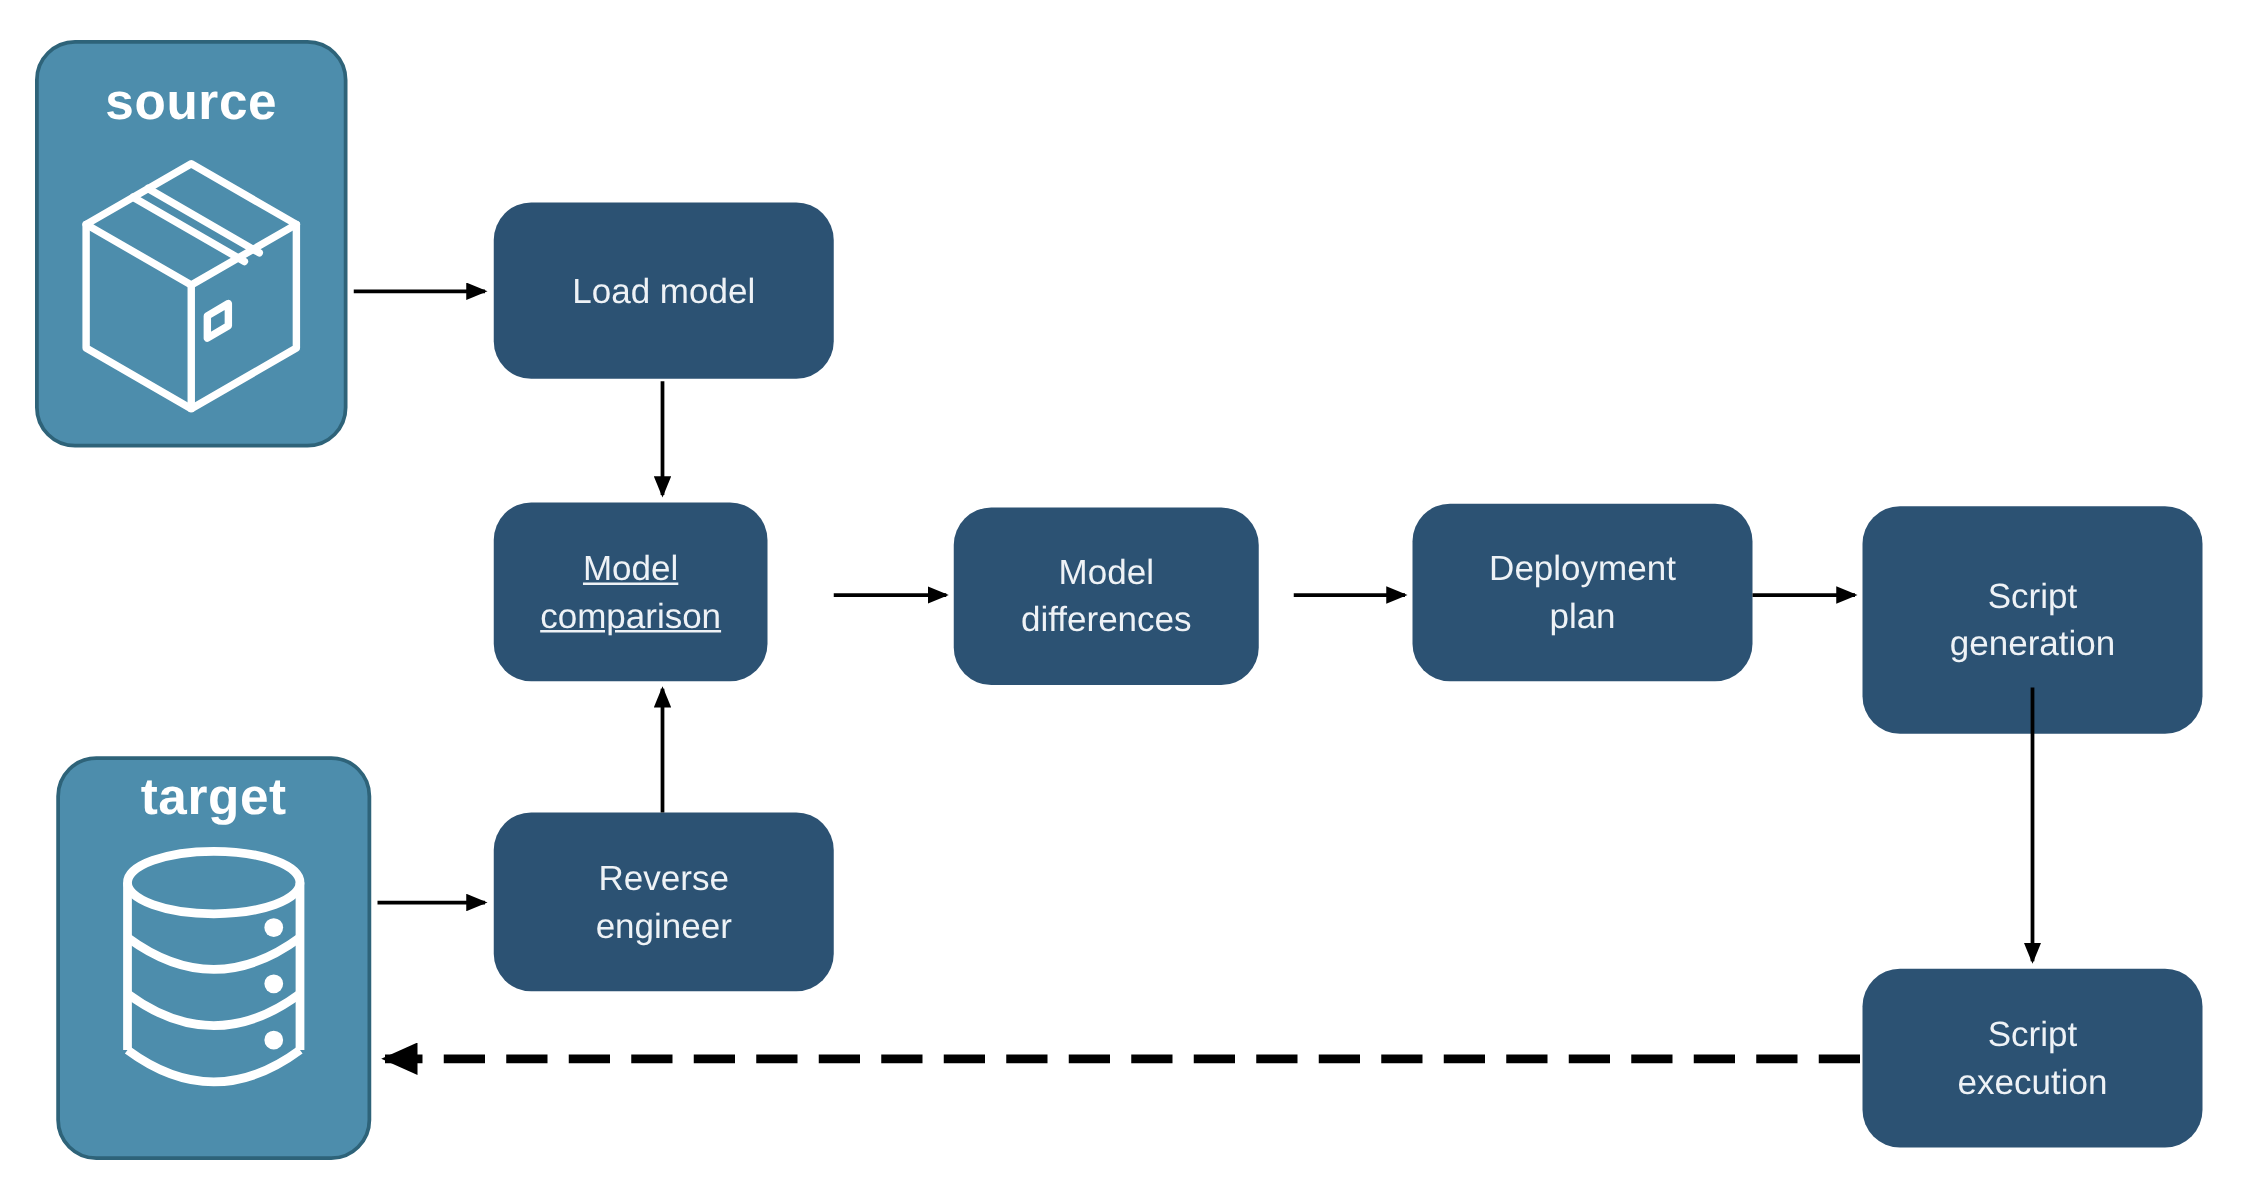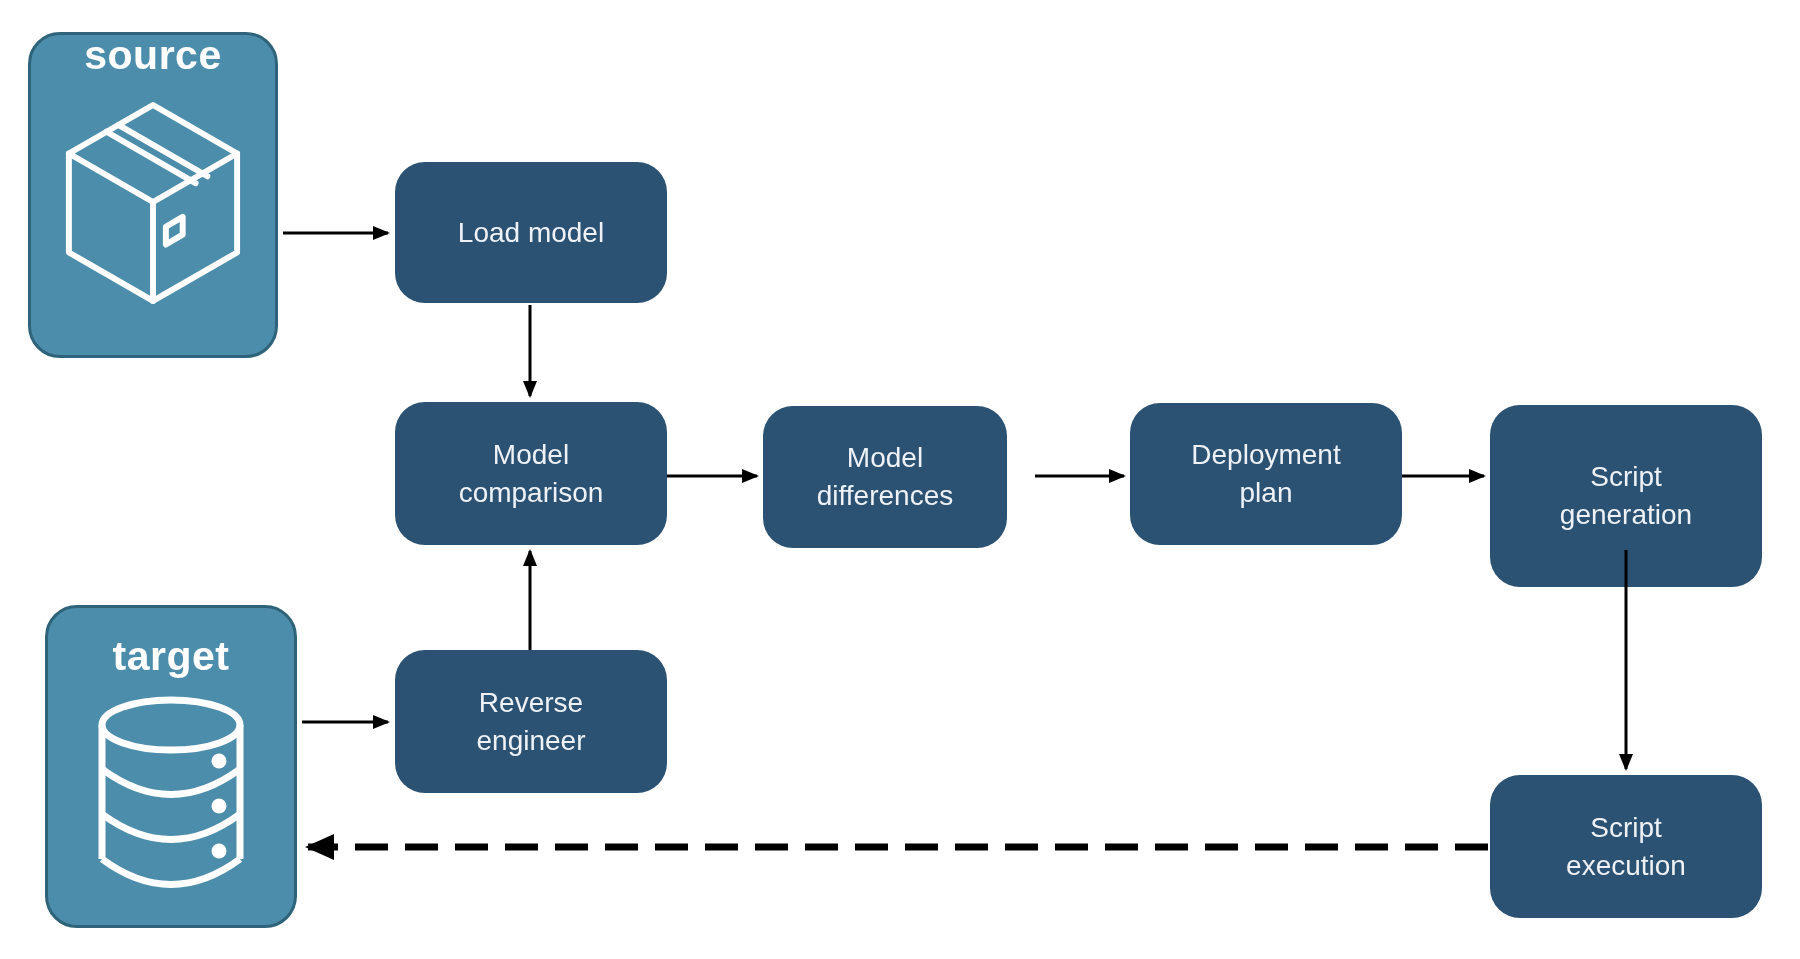--- a/index.html
+++ b/index.html
@@ -33,41 +33,41 @@
     flex-direction: column;
     align-items: center;
   }
   .endpoint .endpoint-label {
     color: var(--container-text);
     font-weight: bold;
     font-size: 41px;
     letter-spacing: 0.5px;
     line-height: 1;
   }
-  #source-container { left: 28px;  top: 32px;  width: 250px; height: 326px; }
-  #target-container { left: 45px;  top: 605px; width: 252px; height: 323px; padding-top: 28px; }
+  #source-container { left: 28px;  top: 32px;  width: 250px; height: 326px; padding-top: 26px; }
+  #target-container { left: 45px;  top: 605px; width: 252px; height: 323px; padding-top: 9px; }
   #source-container .icon-wrap { margin-top: 22px; }
   #target-container .icon-wrap { margin-top: 18px; }
 
   
   .node {
     position: absolute;
     background: var(--node-fill);
     border-radius: 30px;
     display: flex;
     align-items: center;
     justify-content: center;
     text-align: center;
     color: var(--node-text);
     font-size: 28px;
     line-height: 38px;
     padding: 10px 45px;
   }
   #node-load-model        { left: 395px;  top: 162px; width: 272px; height: 141px; }
-  #node-model-comparison  { left: 395px;  top: 402px; width: 272px; height: 143px; }
+  #node-model-comparison  { left: 395px;  top: 402px; width: 219px; height: 143px; text-decoration: underline; }
   #node-model-differences { left: 763px;  top: 406px; width: 244px; height: 142px; }
   #node-deployment-plan   { left: 1130px; top: 403px; width: 272px; height: 142px; }
   #node-script-generation { left: 1490px; top: 405px; width: 272px; height: 182px; }
   #node-reverse-engineer  { left: 395px;  top: 650px; width: 272px; height: 143px; }
   #node-script-execution  { left: 1490px; top: 775px; width: 272px; height: 143px; }
 
   
   svg.arrows {
     position: absolute;
     left: 0; top: 0;

